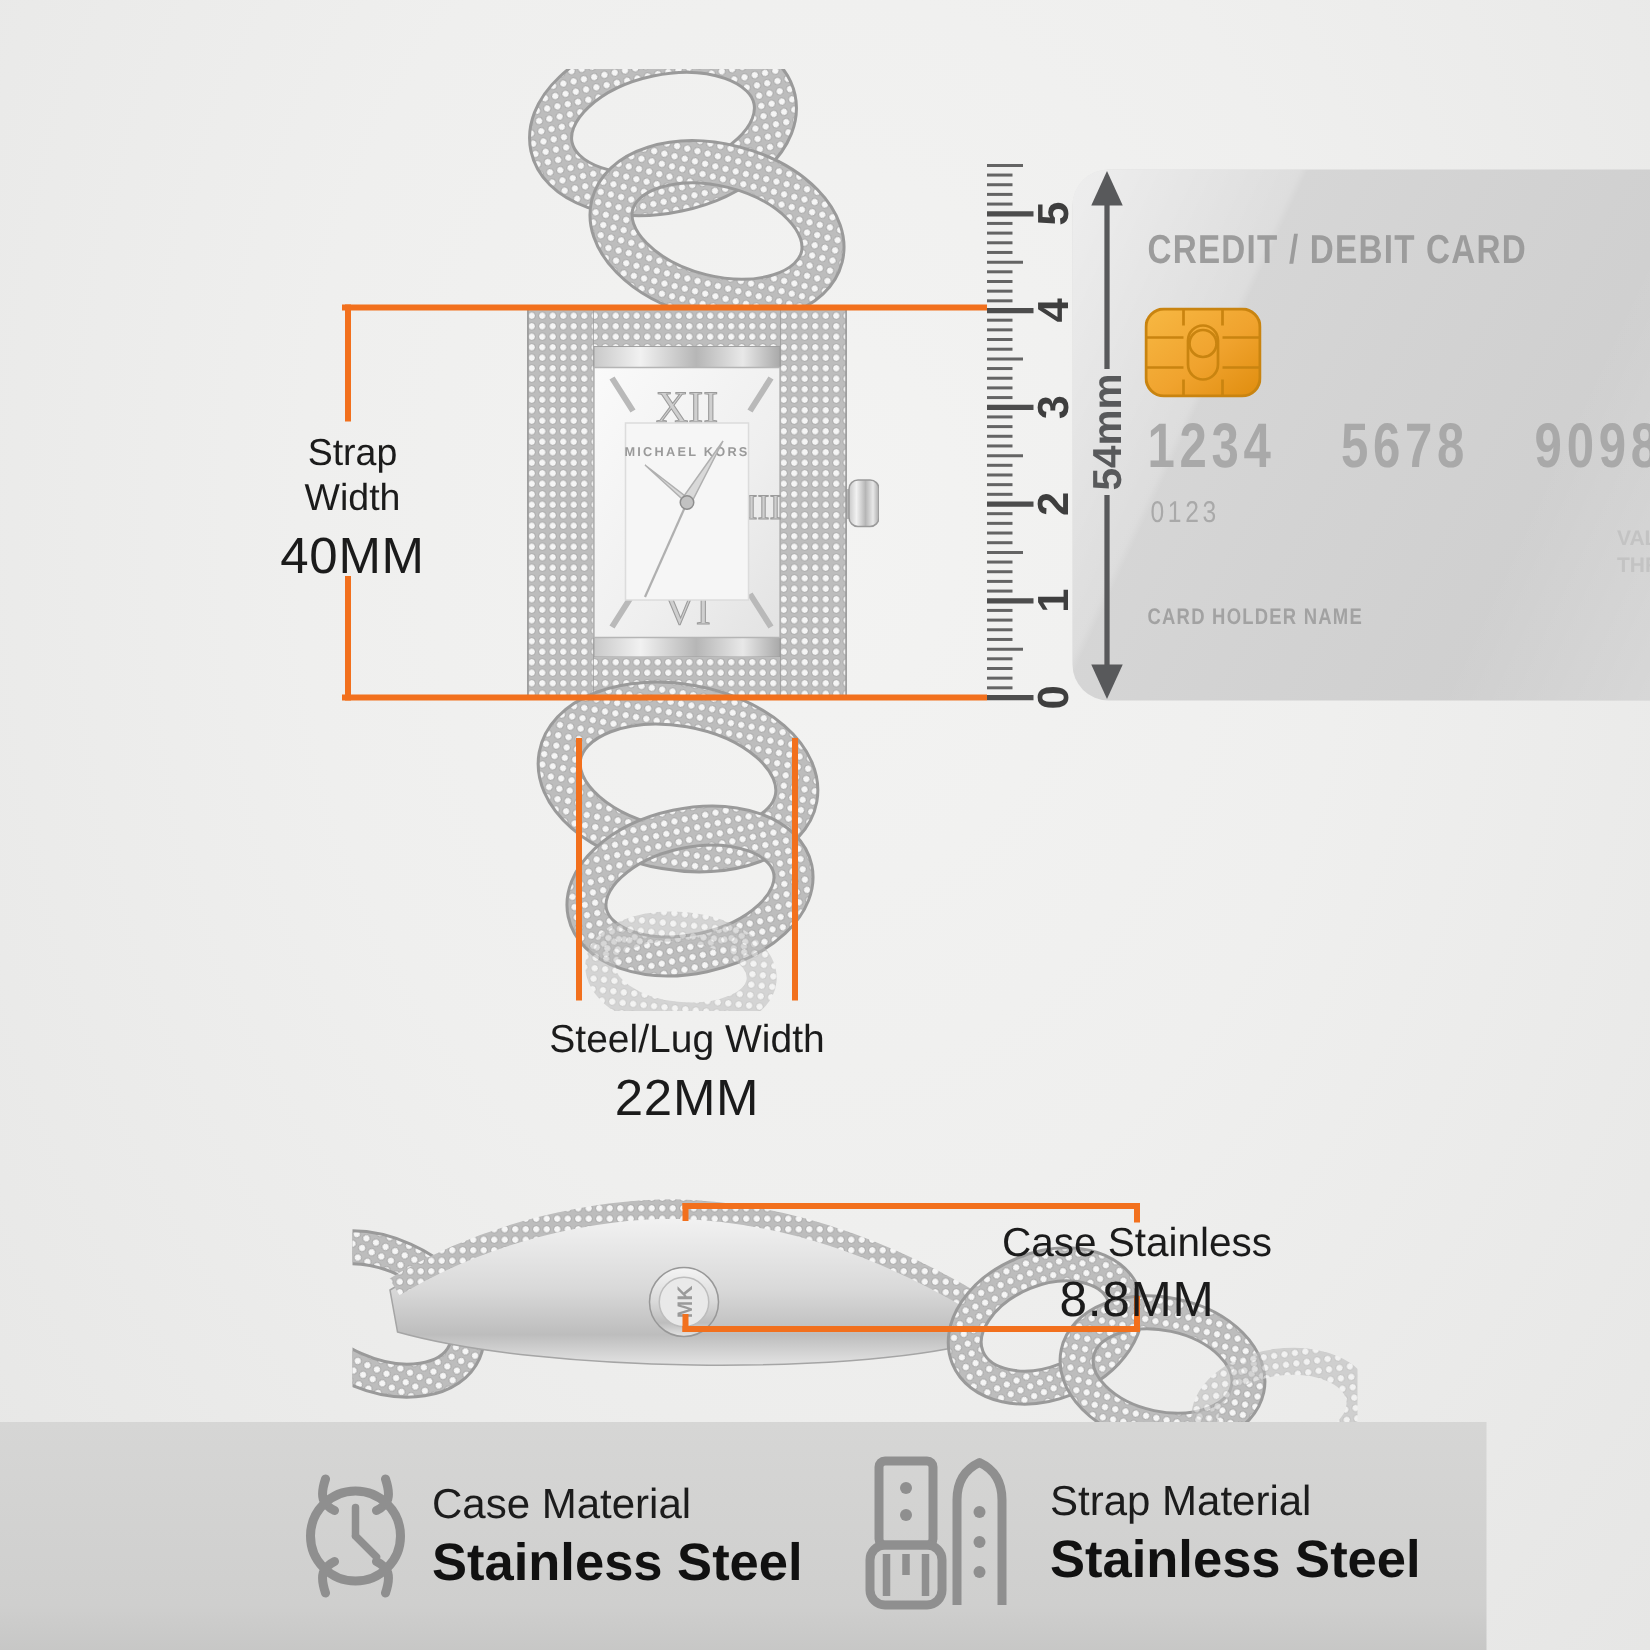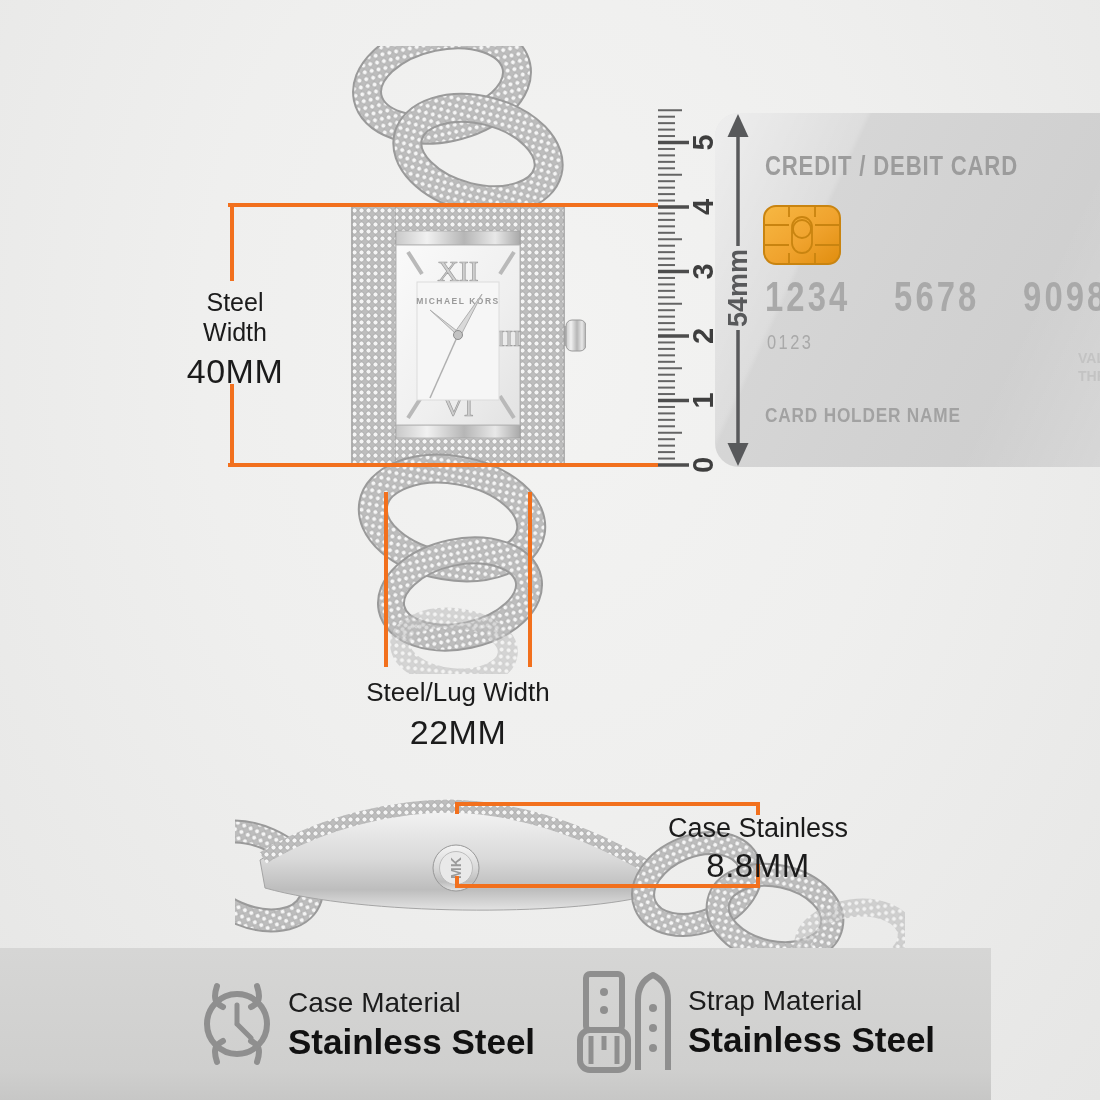--- a/index.html
+++ b/index.html
@@ -19,21 +19,21 @@
         background:linear-gradient(115deg,rgba(255,255,255,.55) 0%,rgba(255,255,255,.18) 26%,rgba(255,255,255,0) 27%),
                    linear-gradient(295deg,rgba(255,255,255,.25) 0%,rgba(255,255,255,0) 30%);}
   .cond{display:inline-block;transform:scaleX(.82);transform-origin:0 50%;white-space:nowrap;}
   #card-title{position:absolute;left:50px;top:38px;font-size:27px;font-weight:bold;color:#9c9c9c;letter-spacing:1px;}
   #card-chip{position:absolute;left:48px;top:92px;}
   #card-number{position:absolute;left:50px;top:160px;display:flex;gap:56px;
                font-size:42px;font-weight:bold;color:#a9a9a9;letter-spacing:4px;
                transform:scaleX(.78);transform-origin:0 50%;}
   #card-subnumber{position:absolute;left:52px;top:218px;font-size:20px;font-weight:normal;color:#a9a9a9;letter-spacing:3px;}
   #valid-thru{position:absolute;left:363px;top:236px;font-size:14px;line-height:1.3;color:#c3c3c3;font-weight:bold;}
-  #card-holder{position:absolute;left:50px;top:290px;font-size:21px;font-weight:bold;color:#a2a2a2;letter-spacing:1px;}
+  #card-holder{position:absolute;left:50px;top:290px;font-size:15px;font-weight:bold;color:#a2a2a2;letter-spacing:1px;}
   
   #bottom-band{position:absolute;left:0;top:948px;width:991px;height:152px;
                background:linear-gradient(#d6d6d5,#cfcfce 80%,#c7c7c6);}
   .mat-group{position:absolute;display:flex;align-items:center;}
   .mat-text .mat-label{font-size:28px;color:#1c1c1c;}
   .mat-text .mat-value{font-size:35px;font-weight:bold;color:#111;margin-top:3px;}
 </style>
 </head>
 <body>
 
@@ -265,21 +265,21 @@
   <div class="orange" style="left:528px;top:492px;width:4px;height:175px;"></div>
 
   <div class="orange" style="left:455px;top:802px;width:305px;height:4px;"></div>
   <div class="orange" style="left:455px;top:802px;width:4px;height:12px;"></div>
   <div class="orange" style="left:455px;top:884px;width:305px;height:4px;"></div>
   <div class="orange" style="left:455px;top:876px;width:4px;height:12px;"></div>
   <div class="orange" style="left:756px;top:802px;width:4px;height:13px;"></div>
   <div class="orange" style="left:756px;top:864px;width:4px;height:24px;"></div>
 
   <div id="case-size-label" class="lbl" style="left:160px;top:288px;width:150px;">
-    <div class="small">Steel</div>
+    <div class="small">Strap</div>
     <div class="small">Width</div>
     <div class="big">40MM</div>
   </div>
 
   <div class="lbl" style="left:348px;top:677px;width:220px;">
     <div class="small">Steel/Lug Width</div>
     <div class="big">22MM</div>
   </div>
 
   <div class="lbl" style="left:654px;top:813px;width:208px;">
@@ -296,21 +296,21 @@
           <circle cx="37" cy="48" r="30"></circle>
           <path d="M37 48 V29 M37 48 L51 62" stroke-width="5"></path>
         </g>
       </svg>
       <div class="mat-text" style="margin-left:14px;">
         <div class="mat-label">Case Material</div>
         <div class="mat-value">Stainless Steel</div>
       </div>
     </div>
 
-    <div class="mat-group" style="left:576px;top:22px;">
+    <div class="mat-group" style="left:576px;top:22px;gap:12px;">
       <svg width="98" height="104" viewBox="0 0 98 104">
         <g fill="none" stroke="#8f8f8f" stroke-width="6" stroke-linejoin="round">
           <rect x="10" y="4" width="36" height="56" rx="4"></rect>
           <rect x="4" y="60" width="48" height="40" rx="10"></rect>
           <path d="M15 66 V94 M41 66 V94 M28 66 V80" stroke-width="5"></path>
           <path d="M62 100 V30 Q62 12 77 5 Q92 12 92 30 V100"></path>
         </g>
         <g fill="#8f8f8f">
           <circle cx="28" cy="22" r="4"></circle>
             <circle cx="28" cy="40" r="4"></circle>

